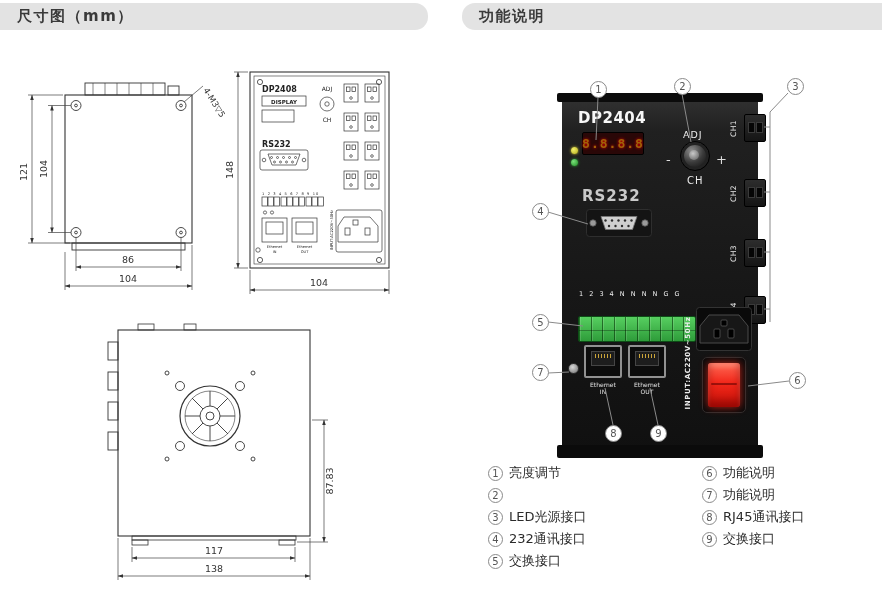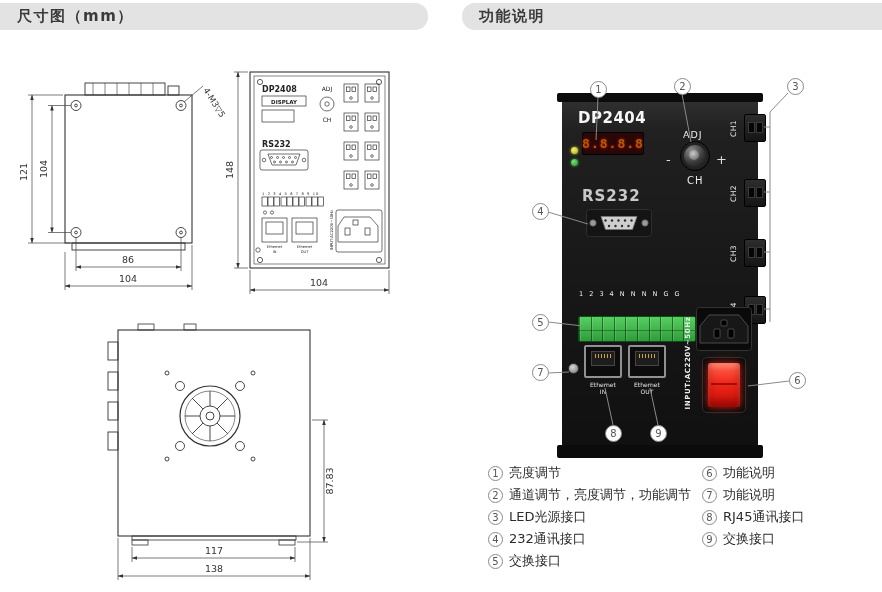--- a/index.html
+++ b/index.html
@@ -437,21 +437,20 @@
   <div class="co" style="left:650px;top:425px">9</div>
 
   <div class="legend">
     <div class="lg-col1">
       <div class="lg-item">
         <span class="co-s">1</span>
         <span class="lg-text">亮度调节</span>
       </div>
       <div class="lg-item">
         <span class="co-s">2</span>
-        <span class="lg-text">通道调节，亮度调节，功能调节</span>
       </div>
       <div class="lg-item">
         <span class="co-s">3</span>
         <span class="lg-text">LED光源接口</span>
       </div>
       <div class="lg-item">
         <span class="co-s">4</span>
         <span class="lg-text">232通讯接口</span>
       </div>
       <div class="lg-item">

